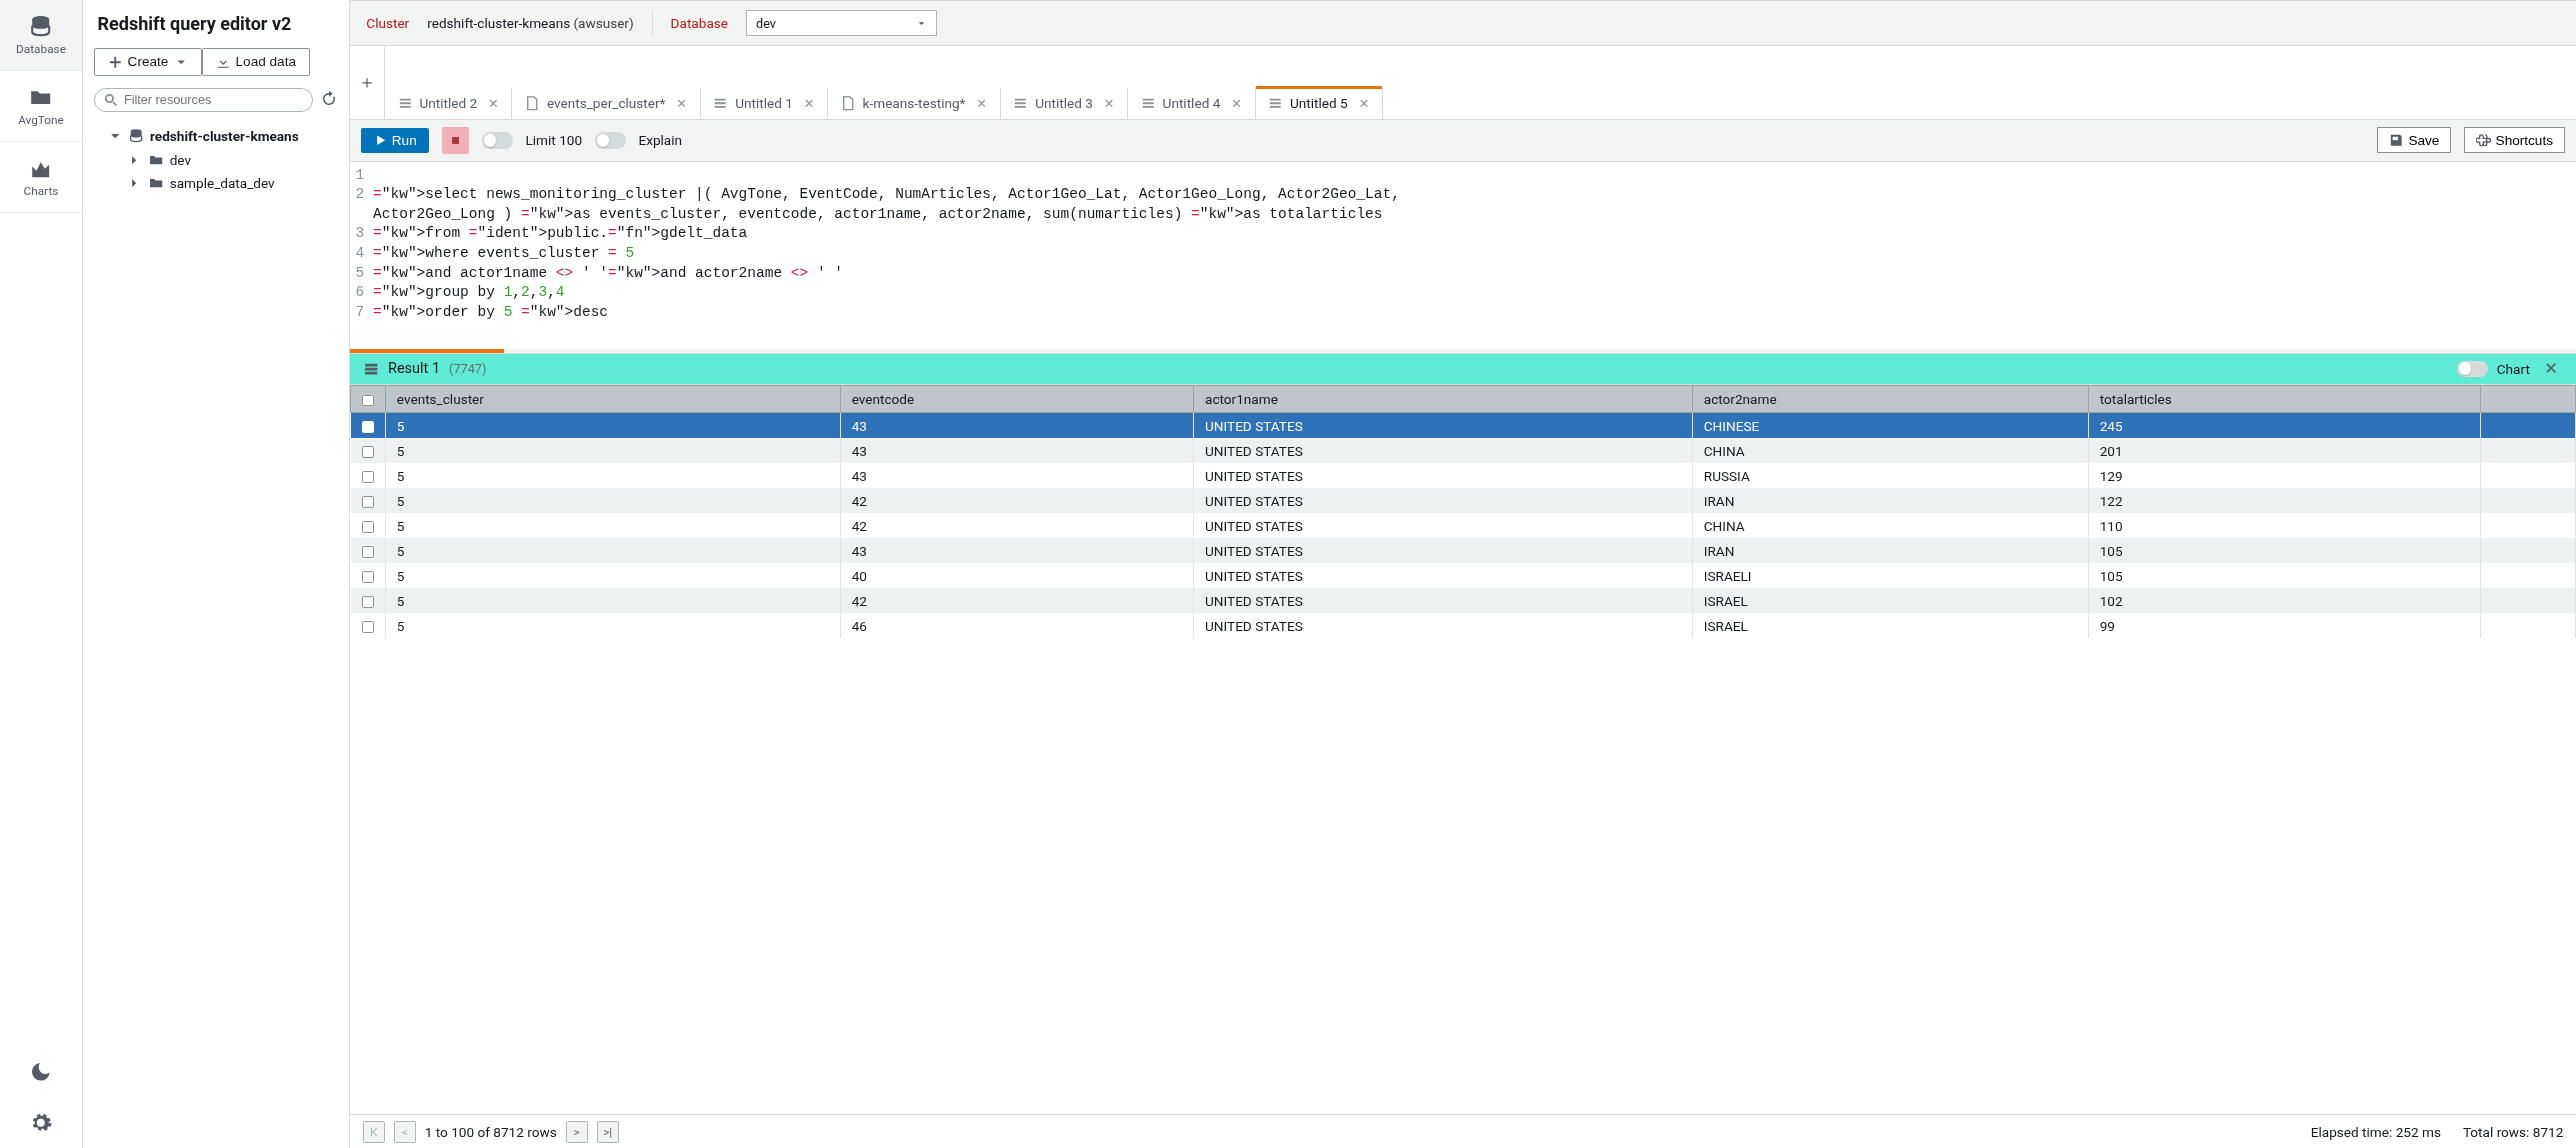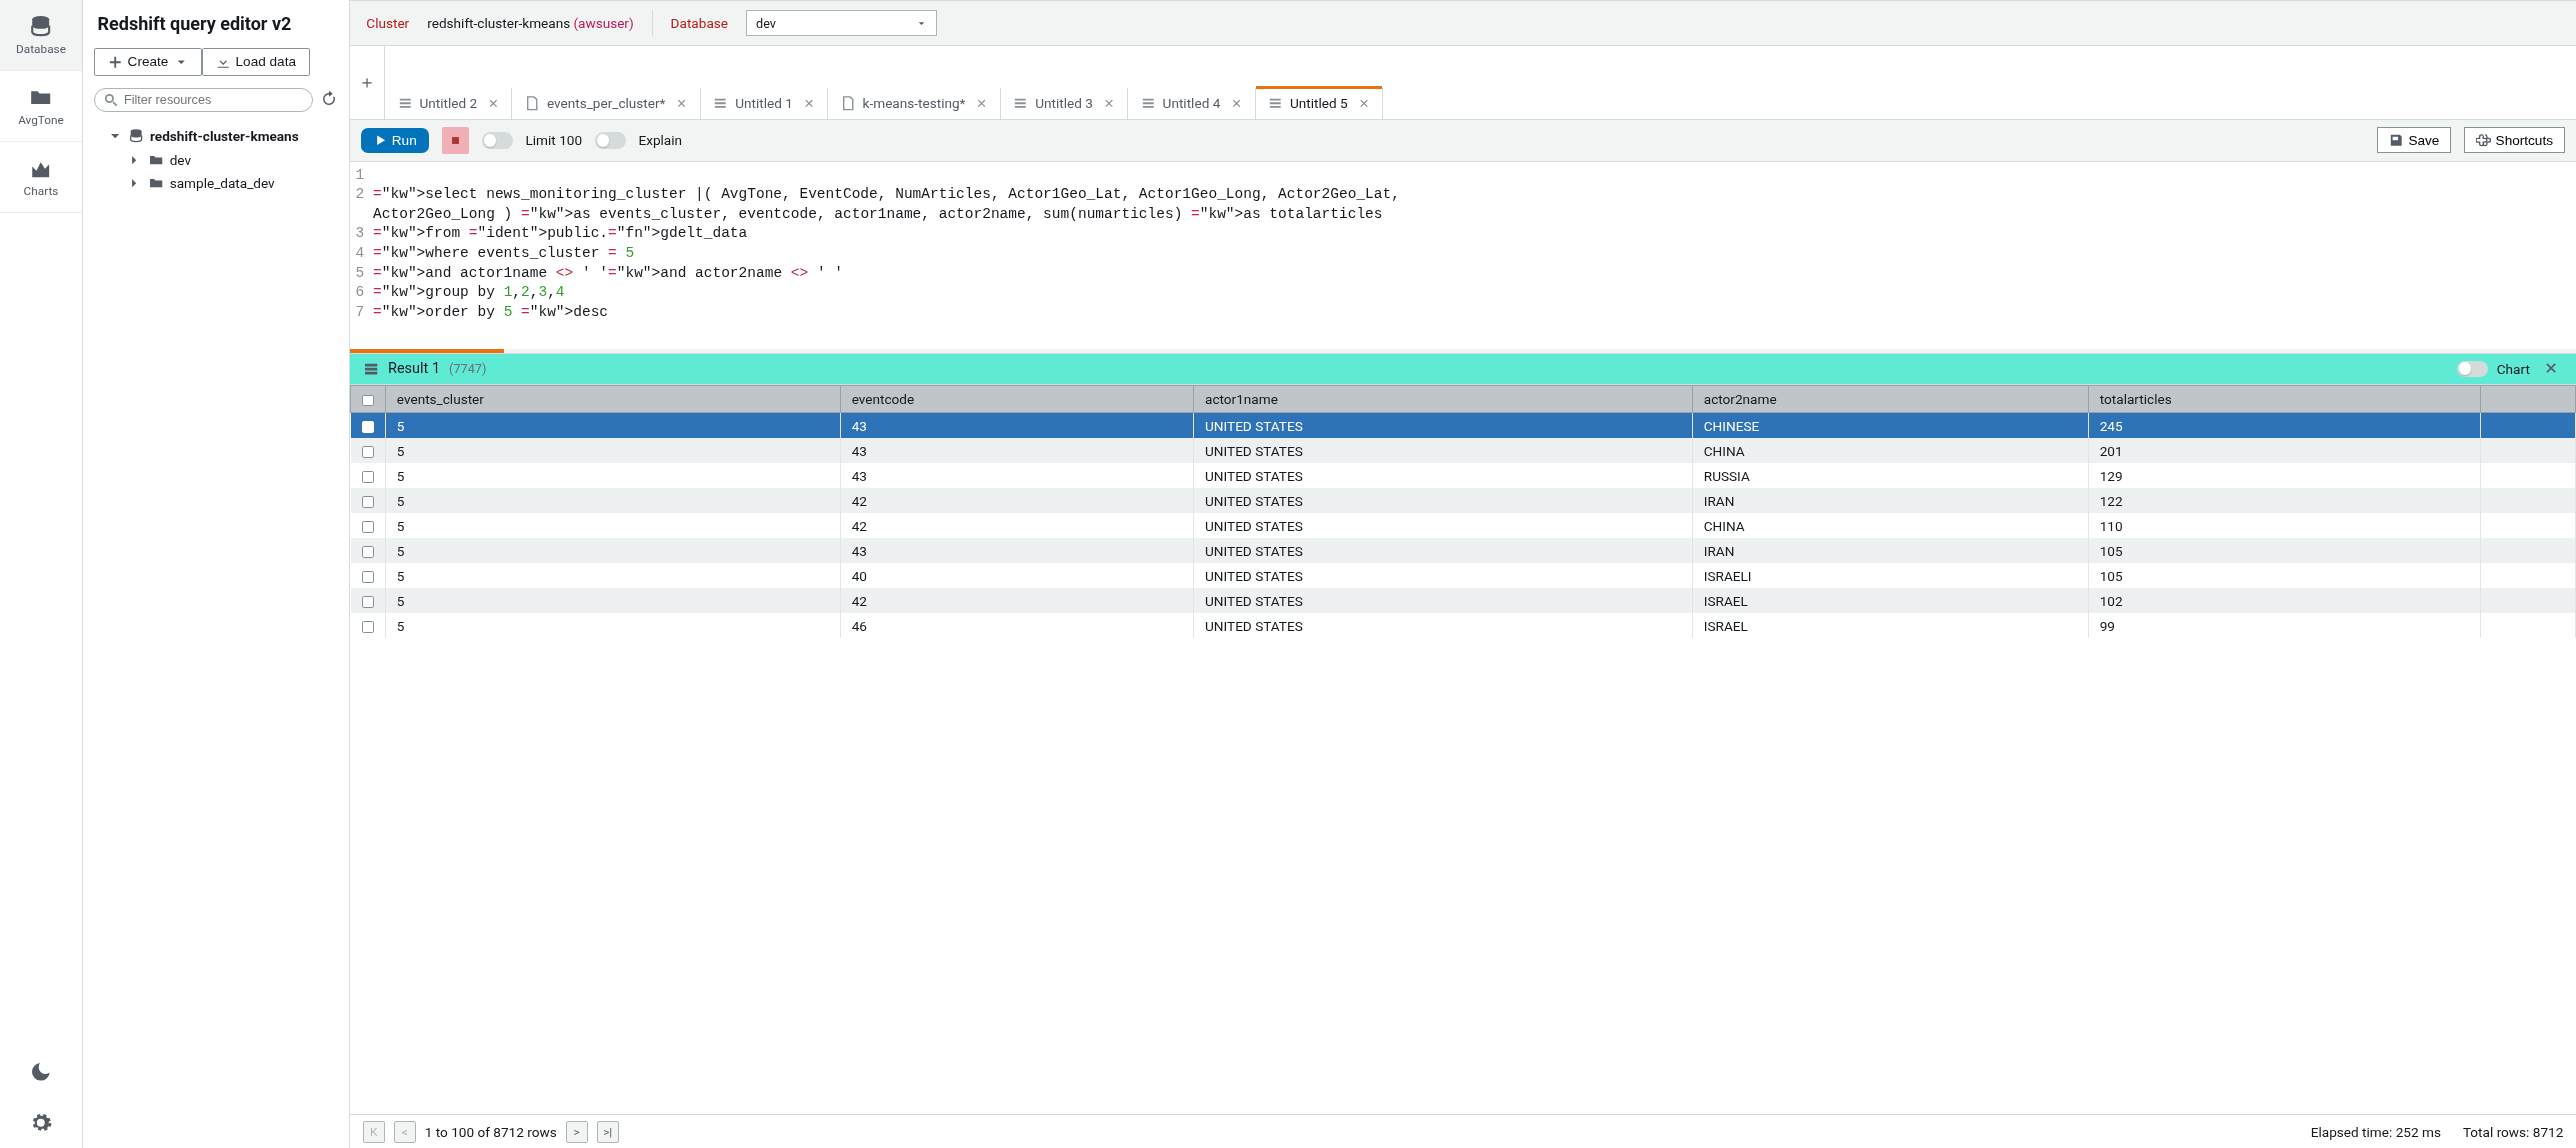--- a/index.html
+++ b/index.html
@@ -35,37 +35,37 @@
 .tree-indent-2 { padding-left: 36px; }
 .tree-label { font-size: 13.6px; }
 .tree-label.bold { font-weight: 700; }
 .chevron { width: 12.7px; height: 12.7px; fill: #545b64; }
 
 
 .main { flex: 1; display: flex; flex-direction: column; background: #f2f3f3; border-top: 1.8px solid #d5dbdb; min-width: 0; }
 .topbar { display: flex; align-items: center; gap: 18px; padding: 9px 16.3px; background: #f2f3f3; }
 .topbar-label { color: #b91c1c; font-size: 13.6px; }
 .topbar-value { font-size: 13.6px; }
-.topbar-muted { color: #be185d; font-size: 13.6px; }
+.topbar-muted { color: #404040; font-size: 13.6px; }
 .divider-v { width: 0.9px; height: 25.4px; background: #d5dbdb; }
 .db-select { display: flex; align-items: center; justify-content: space-between; min-width: 191px; border: 0.9px solid #aab7b8; background: #fff; padding: 4.5px 9px; cursor: pointer; }
 .db-select svg { width: 11px; height: 11px; fill: #545b64; }
 
 .tabstrip { display: flex; align-items: center; border-top: 0.9px solid #d5dbdb; border-bottom: 0.9px solid #d5dbdb; background: #fff; min-width: 0; }
 .tab-add { width: 35px; display: flex; align-items: center; justify-content: center; cursor: pointer; color: #545b64; font-size: 18px; border-right: 0.9px solid #d5dbdb; align-self: stretch; }
 .tabs { display: flex; flex: 1; min-width: 0; overflow: hidden; }
 .tab { display: flex; align-items: center; gap: 7.3px; padding: 7.3px 12.7px; border-right: 0.9px solid #d5dbdb; cursor: pointer; color: #545b64; white-space: nowrap; position: relative; margin-top: 42px; }
 .tab.active { background: #fff; color: #16191f; }
 .tab.active::before { content: ""; position: absolute; top: -1.8px; left: 0; right: 0; height: 2.7px; background: #ec7211; }
 .tab svg.doc { width: 14.5px; height: 14.5px; fill: #879196; }
 .tab .close { color: #879196; font-size: 12.7px; margin-left: 3.6px; }
 .tab span.lbl { font-size: 13.6px; }
 
 .toolbar { display: flex; align-items: center; gap: 12.7px; padding: 7.3px 11px; border-bottom: 0.9px solid #d5dbdb; background: #f2f3f3; }
-.run-btn { display: inline-flex; align-items: center; gap: 5.4px; background: #0073bb; color: #fff; border: none; padding: 5.4px 12.7px; font-size: 13.6px; cursor: pointer; border-radius: 7px; }
+.run-btn { display: inline-flex; align-items: center; gap: 5.4px; background: #0073bb; color: #fff; border: none; padding: 5.4px 12.7px; font-size: 13.6px; cursor: pointer; border-radius: 2px; }
 .run-btn svg { width: 12.7px; height: 12.7px; fill: #fff; }
 .stop-btn { display: inline-flex; align-items: center; justify-content: center; background: #f1b0b7; border: none; width: 27px; height: 27px; cursor: pointer; border-radius: 1.8px; }
 .stop-btn svg { width: 11px; height: 11px; fill: #a33; }
 .toggle { width: 31px; height: 16.3px; background: #d5dbdb; border-radius: 8.2px; position: relative; cursor: pointer; }
 .toggle::after { content: ""; position: absolute; width: 12.7px; height: 12.7px; background: #fff; border-radius: 50%; top: 1.8px; left: 1.8px; box-shadow: 0 0.9px 1.8px rgba(0,0,0,.2); }
 .toolbar-label { font-size: 13.6px; color: #16191f; }
 .spacer { flex: 1; }
 .btn-light { display: inline-flex; align-items: center; gap: 5px; border: 0.9px solid #879196; background: #fff; padding: 4.5px 11px; cursor: pointer; font-size: 13.6px; }
 .btn-light svg { width: 14.5px; height: 14.5px; fill: #545b64; }
 

